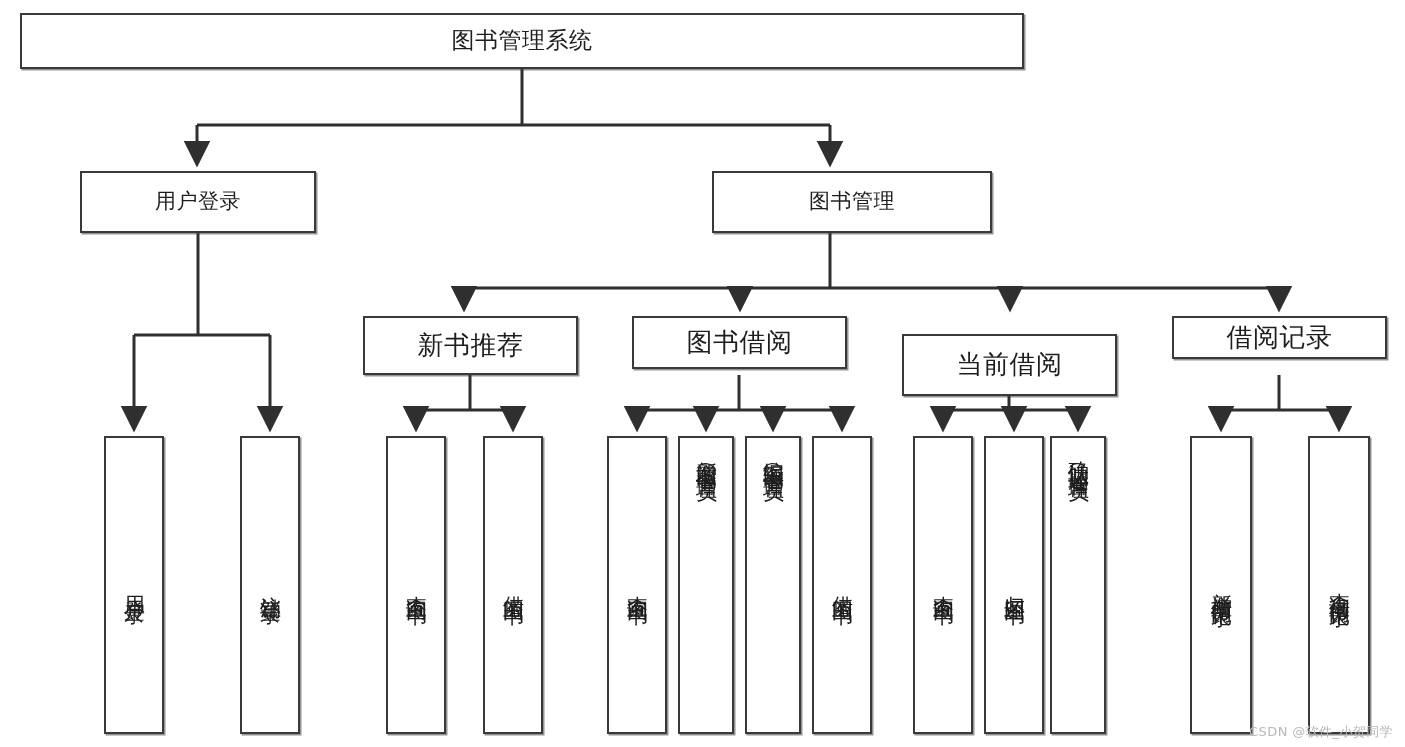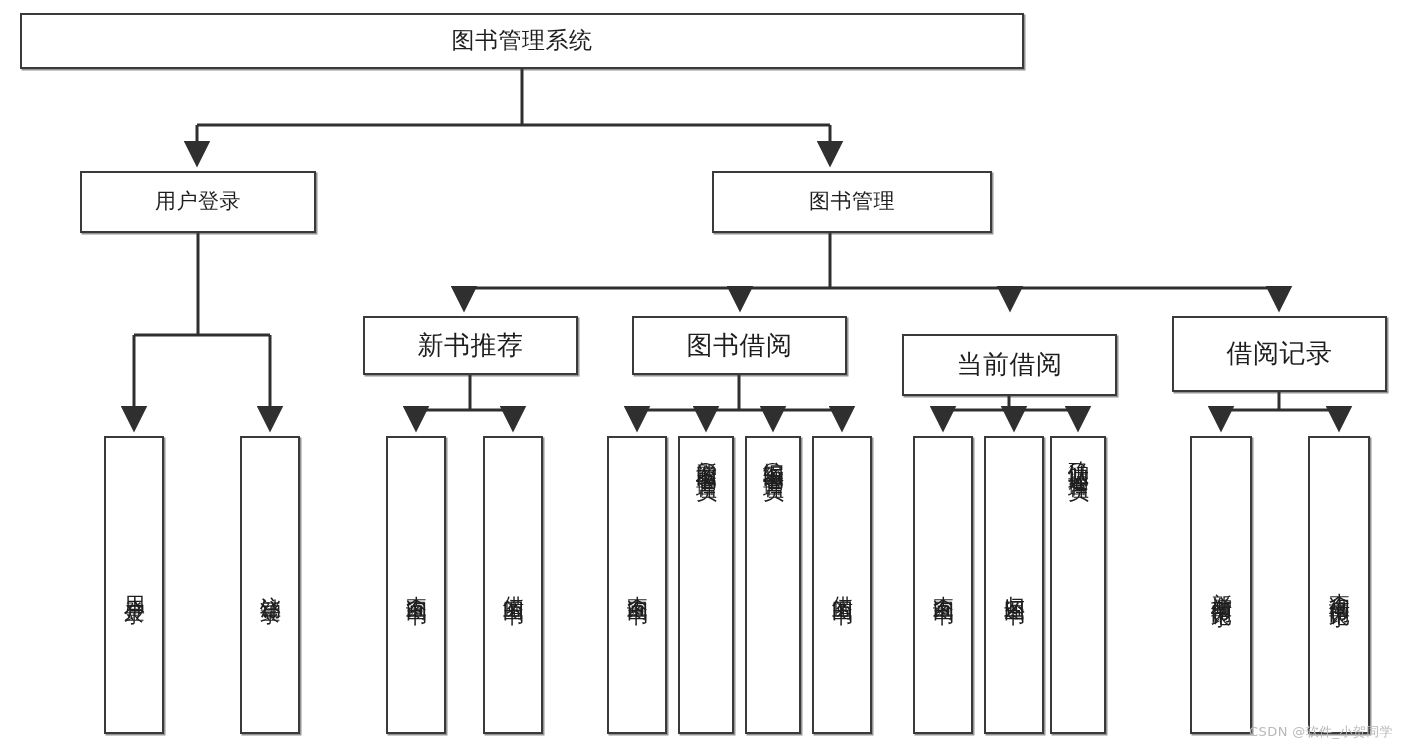--- a/index.html
+++ b/index.html
@@ -137,27 +137,27 @@
       </div>
       <div class="node level2" style="left: 80px; top: 171px; width: 236px; height: 62px;">
         <span class="label">用户登录</span>
       </div>
       <div class="node level2" style="left: 712px; top: 171px; width: 280px; height: 62px;">
         <span class="label">图书管理</span>
       </div>
       <div class="node level3" style="left: 363px; top: 316px; width: 215px; height: 59px;">
         <span class="label">新书推荐</span>
       </div>
-      <div class="node level3" style="left: 632px; top: 316px; width: 215px; height: 59px;">
+      <div class="node level3" style="left: 632px; top: 316px; width: 215px; height: 53px;">
         <span class="label">图书借阅</span>
       </div>
       <div class="node level3" style="left: 902px; top: 334px; width: 215px; height: 62px;">
         <span class="label">当前借阅</span>
       </div>
-      <div class="node level3" style="left: 1172px; top: 316px; width: 215px; height: 76px;">
+      <div class="node level3" style="left: 1172px; top: 316px; width: 215px; height: 43px;">
         <span class="label">借阅记录</span>
       </div>
       <div class="node leaf centered" style="left: 104px; top: 436px; width: 60px; height: 298px;">
         <span class="label">用户登录</span>
       </div>
       <div class="node leaf centered" style="left: 240px; top: 436px; width: 60px; height: 298px;">
         <span class="label">注销登录</span>
       </div>
       <div class="node leaf centered" style="left: 386px; top: 436px; width: 60px; height: 298px;">
         <span class="label">查询图书</span>

